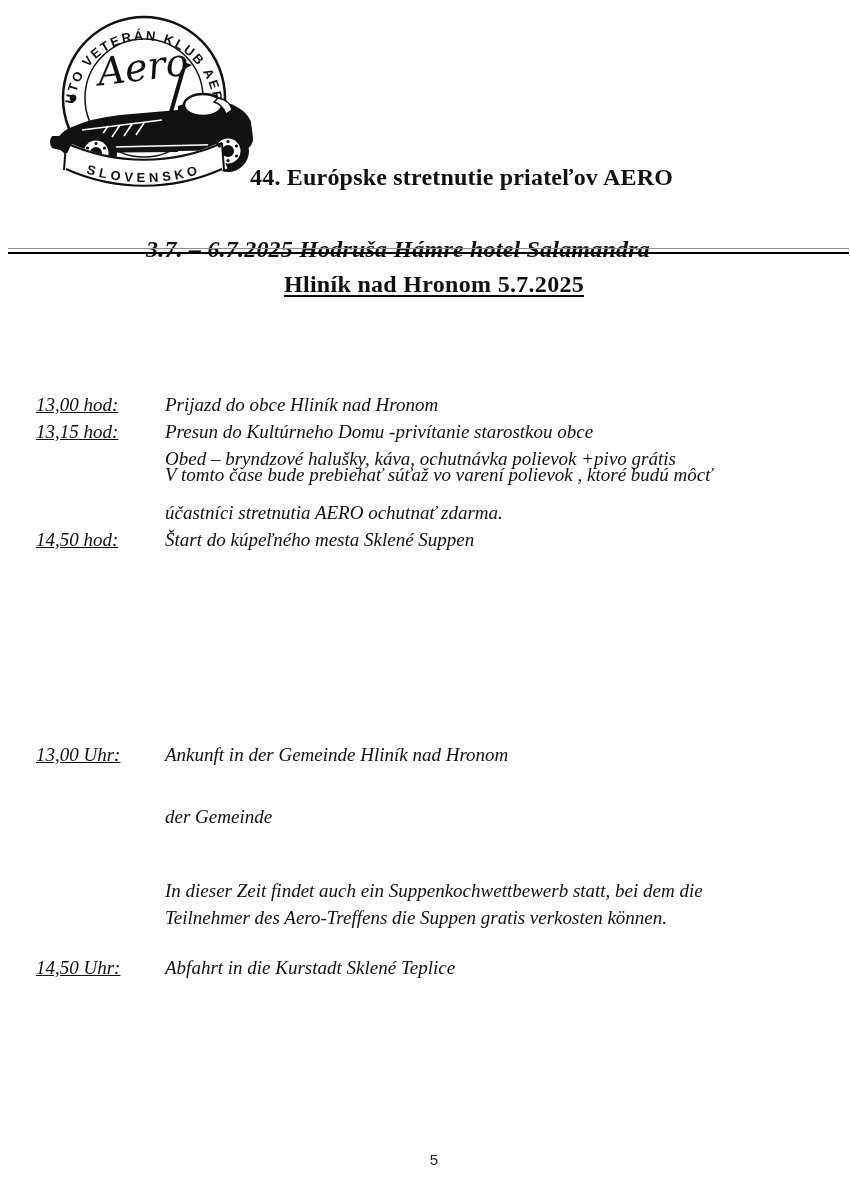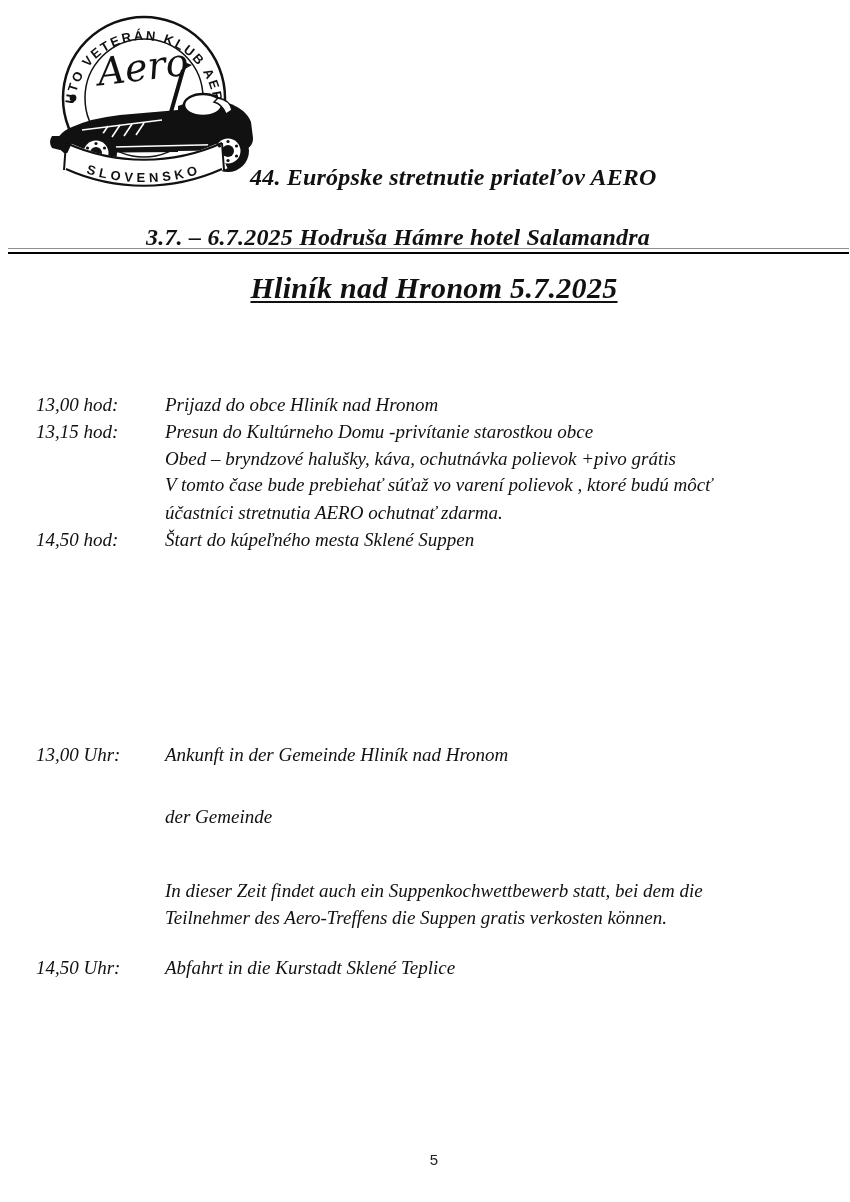--- a/index.html
+++ b/index.html
@@ -12,51 +12,51 @@
     overflow:hidden;
   }
   .page{position:absolute;inset:0;}
 
   
   .logo{position:absolute;left:30px;top:6px;width:230px;height:186px;}
 
   
   .h1{
     position:absolute;left:250px;top:164px;
-    font-size:24px;font-weight:bold;font-style:italic;
+    font-size:24px;font-weight:bold;
     letter-spacing:0.2px;white-space:nowrap;
   }
   .h2{
-    position:absolute;left:146px;top:224px;
+    position:absolute;left:146px;top:236px;
     font-size:24px;font-weight:bold;font-style:italic;
     letter-spacing:0.2px;white-space:nowrap;
   }
   .rule{
     position:absolute;left:8px;top:248px;width:841px;height:3px;
     border-top:1px solid #8f8f8f;
     border-bottom:2px solid #000;
   }
   .h3wrap{position:absolute;left:0;top:271px;width:868px;text-align:center;}
   .h3{
     display:inline-block;
-    font-size:30px;font-weight:bold;font-style:italic;
+    font-size:24px;font-weight:bold;
     text-decoration:underline;
     text-underline-offset:3px;
     text-decoration-thickness:2px;
     letter-spacing:0.3px;
   }
 
   
   .row{
     position:absolute;left:36px;width:800px;
     font-size:19px;font-style:italic;
     white-space:nowrap;
   }
-  .row .time{display:inline-block;width:129px;}
-  .sk1{top:394px}.sk2{top:421px}.sk3{top:448px}.sk4{top:474px}.sk5{top:502px}.sk6{top:529px}
+  .row .time{display:inline-block;width:129px;text-decoration:underline;}
+  .sk1{top:394px}.sk2{top:421px}.sk3{top:448px}.sk4{top:464px}.sk5{top:502px}.sk6{top:529px}
   .de1{top:744px}.de2{top:799px}.de3{top:806px}.de4{top:853px}.de5{top:880px}.de6{top:907px}.de7{top:957px}
 
   .pagenum{
     position:absolute;left:0;top:1151px;width:868px;text-align:center;
     font-family:"Liberation Sans", sans-serif;
     font-size:15px;color:#222;
   }
 </style>
 </head>
 <body>

